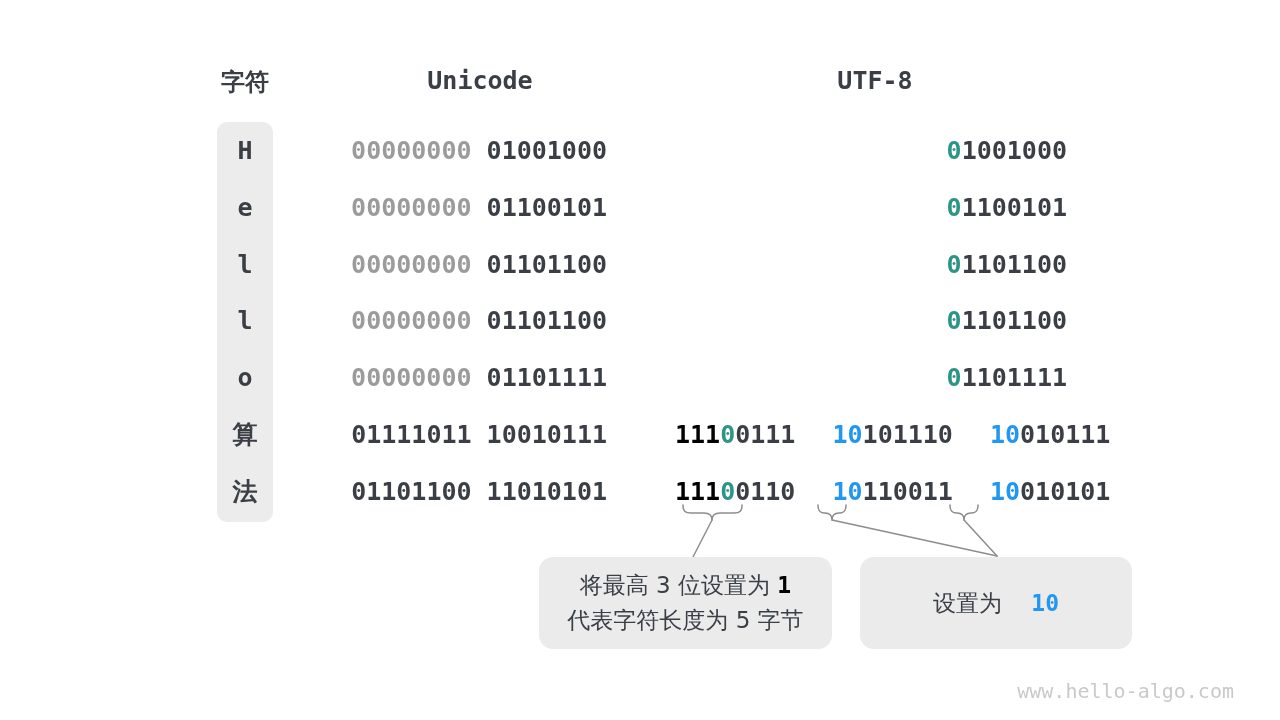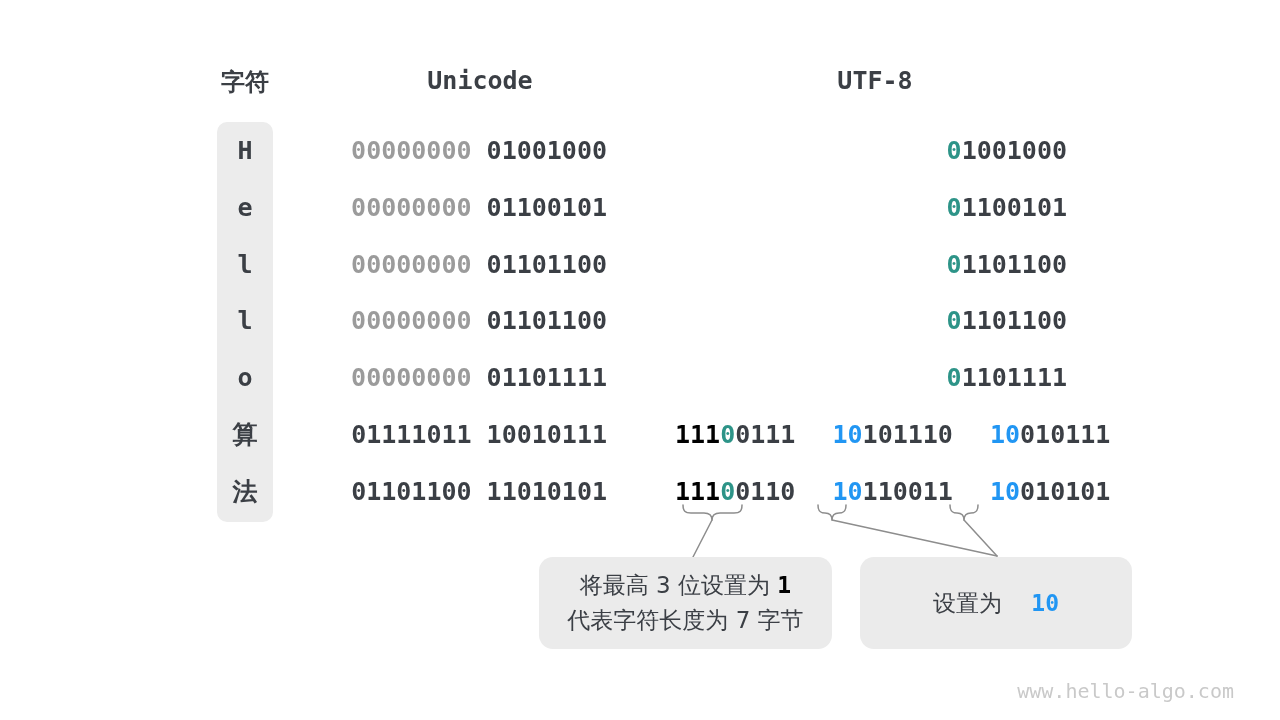--- a/index.html
+++ b/index.html
@@ -89,20 +89,20 @@
     <path d="M163,10 C163,16 165,18 171,18 L184,18 C189,18 192,20 192,25 C192,20 195,18 200,18 L214,18 C220,18 222,16 222,10"></path>
     <path d="M192,25 L173,62"></path>
     <path d="M298,10 C298,16 300,18 305,18 C309,18 312,20 312,25 C312,20 315,18 319,18 C324,18 326,16 326,10"></path>
     <path d="M312,25 L477,61"></path>
     <path d="M430,10 C430,16 432,18 437,18 C441,18 444,20 444,25 C444,20 447,18 451,18 C456,18 458,16 458,10"></path>
     <path d="M444,25 L477,61"></path>
   </svg>
 
   <div class="callout callout-left" id="callout-left">
       <div class="cl-line"><span class="d">将最高 3 位设置为 </span><span class="g mono">1</span></div>
-      <div class="cl-line"><span class="d">代表字符长度为 7 字节</span></div>
+      <div class="cl-line"><span class="d">代表字符长度为 5 字节</span></div>
     </div>
   <div class="callout callout-right" id="callout-right">
       <div class="cl-line"><span class="d">设置为 </span><span class="b mono">10</span></div>
     </div>
 
   <div class="watermark">www.hello-algo.com</div>
 </div>
 
 </body></html>

